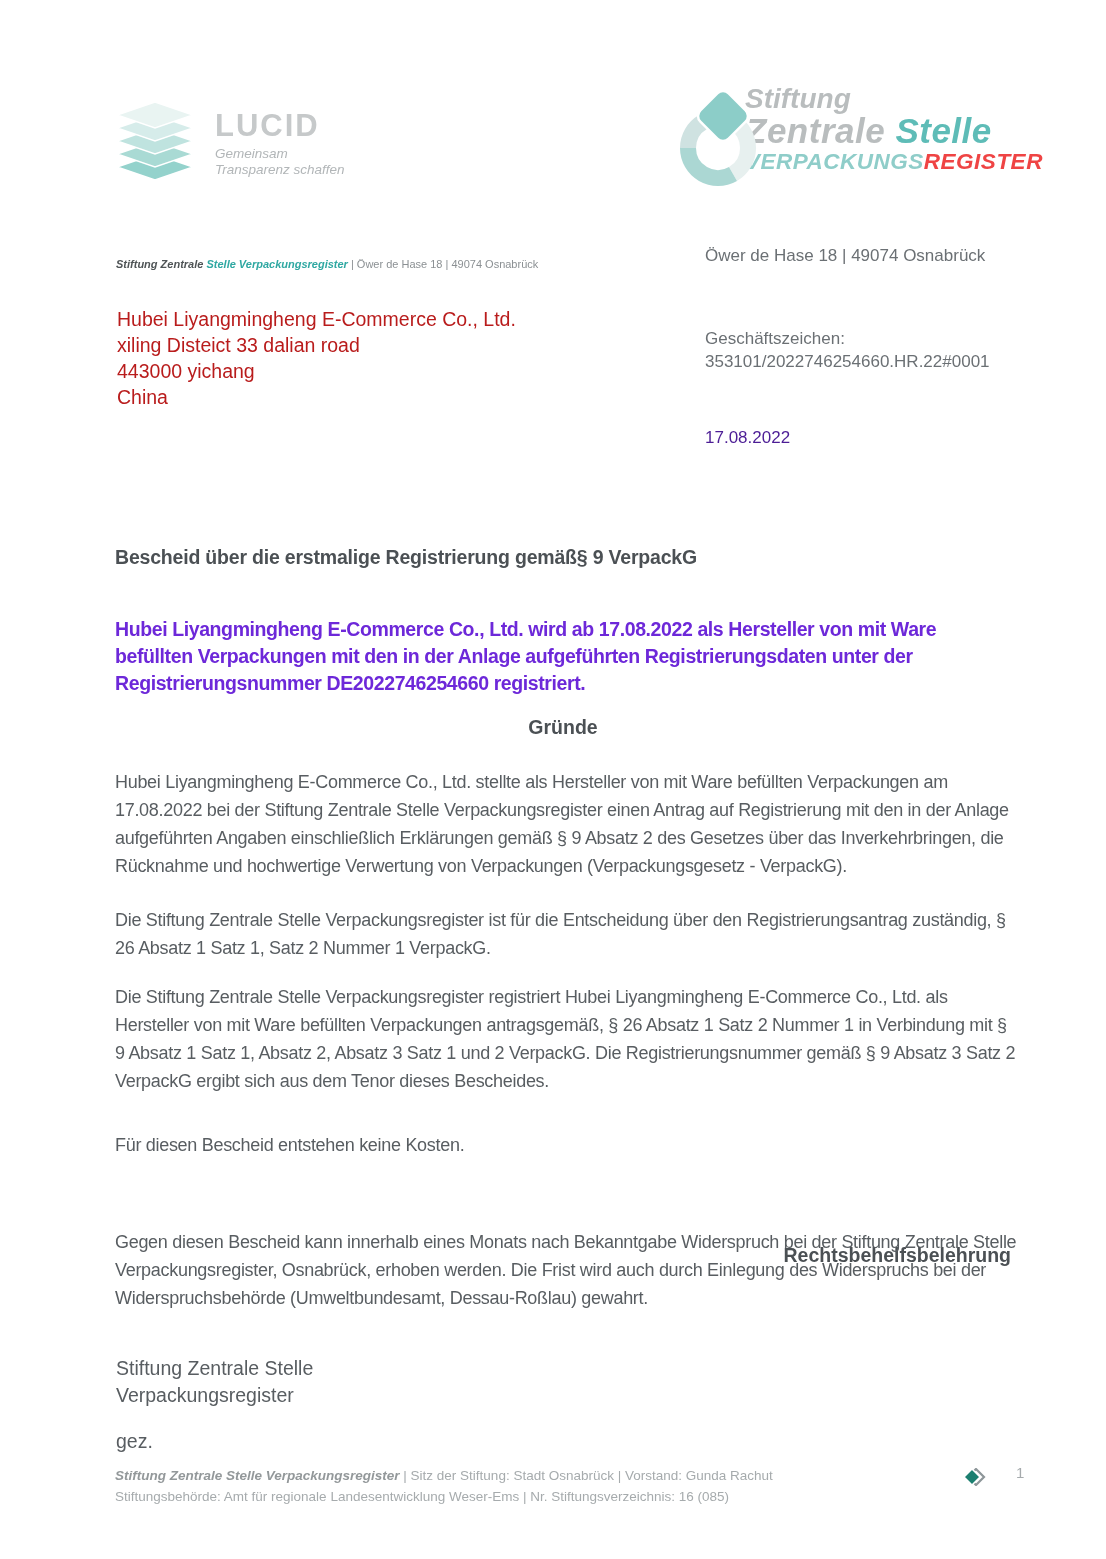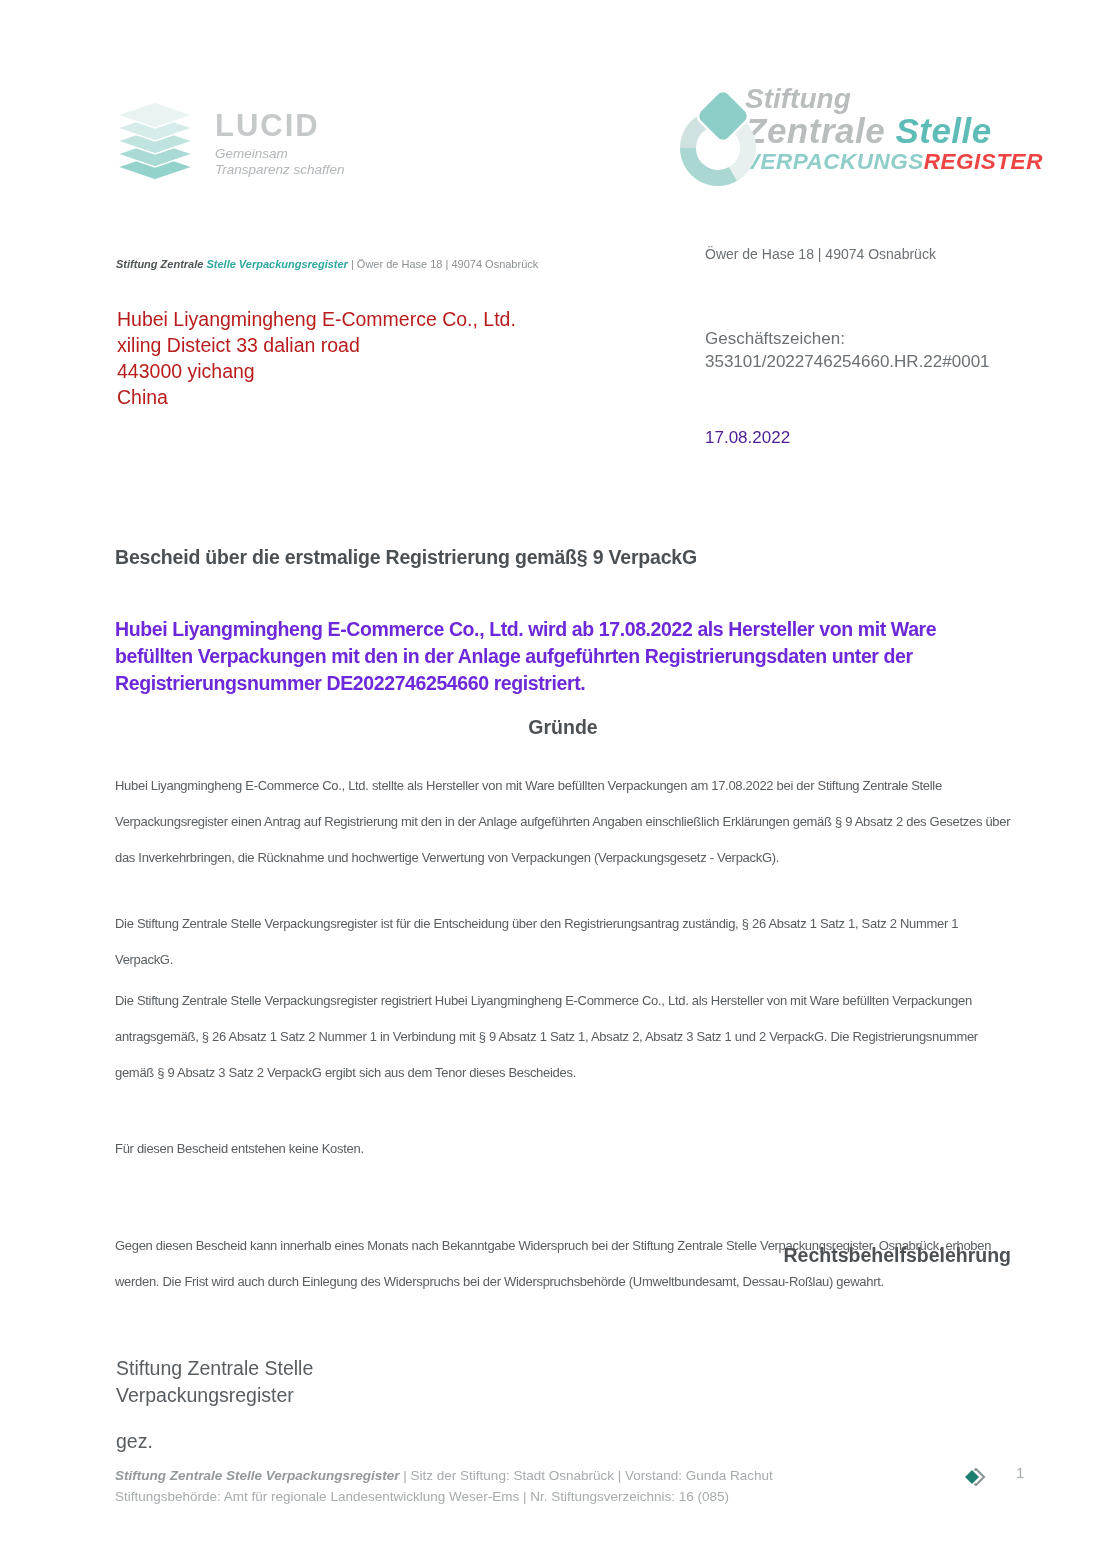--- a/index.html
+++ b/index.html
@@ -31,21 +31,21 @@
   .zsvr-line2 { font-size:35px; font-weight:bold; color:#b9bdbe; letter-spacing:0.5px; }
   .zsvr-line2 .teal { color:#5ebcb7; }
   .zsvr-line3 { font-size:22.5px; font-weight:bold; letter-spacing:0.5px; color:#8fcdc9; }
   .zsvr-line3 .gray { color:#ef4444; }
 
   
   .sender-line { position:absolute; left:116px; top:258px; font-size:11px; color:#8b9093; white-space:nowrap; }
   .sender-line .b1 { font-weight:bold; font-style:italic; color:#4f5456; }
   .sender-line .b2 { font-weight:bold; font-style:italic; color:#2fa8a2; }
 
-  .meta-address { position:absolute; left:705px; top:246px; font-size:14px; color:#6b7074; }
+  .meta-address { position:absolute; left:705px; top:246px; font-size:17px; color:#6b7074; }
   .meta-ref { position:absolute; left:705px; top:327px; font-size:17px; color:#6b7074; line-height:23px; }
   .meta-date { position:absolute; left:705px; top:428px; font-size:17px; color:#4c1d95; }
 
   
   .recipient { position:absolute; left:117px; top:306px; font-size:19.5px; line-height:26px; color:#b91c1c; }
 
   
   .doc-subject {
     position:absolute; left:115px; top:546px; width:900px;
     font-size:19.5px; font-weight:bold; color:#4b5054; letter-spacing:-0.2px;
@@ -55,21 +55,21 @@
     font-size:19.5px; font-weight:bold; color:#6d28d9; line-height:27px; letter-spacing:-0.4px;
   }
   .heading-center {
     position:absolute; left:115px; width:896px; text-align:center;
     font-size:19.5px; font-weight:bold; color:#4b5054;
   }
   .h-grounds { top:716px; }
   .h-appeal { top:1244px;text-align:right; }
   .para {
     position:absolute; left:115px; width:902px;
-    font-size:13px; color:#585d61; line-height:36px; letter-spacing:-0.3px;
+    font-size:18px; color:#585d61; line-height:28px; letter-spacing:-0.3px;
   }
   .p1 { top:768px; }
   .p2 { top:906px; }
   .p3 { top:983px; }
   .p4 { top:1099px;margin-top:32px; }
   .p-appeal { top:1228px; }
 
   .signature { position:absolute; left:116px; top:1355px; font-size:19.5px; line-height:27px; color:#585d61; }
   .signed { position:absolute; left:116px; top:1430px; font-size:19.5px; color:#585d61; }
 

